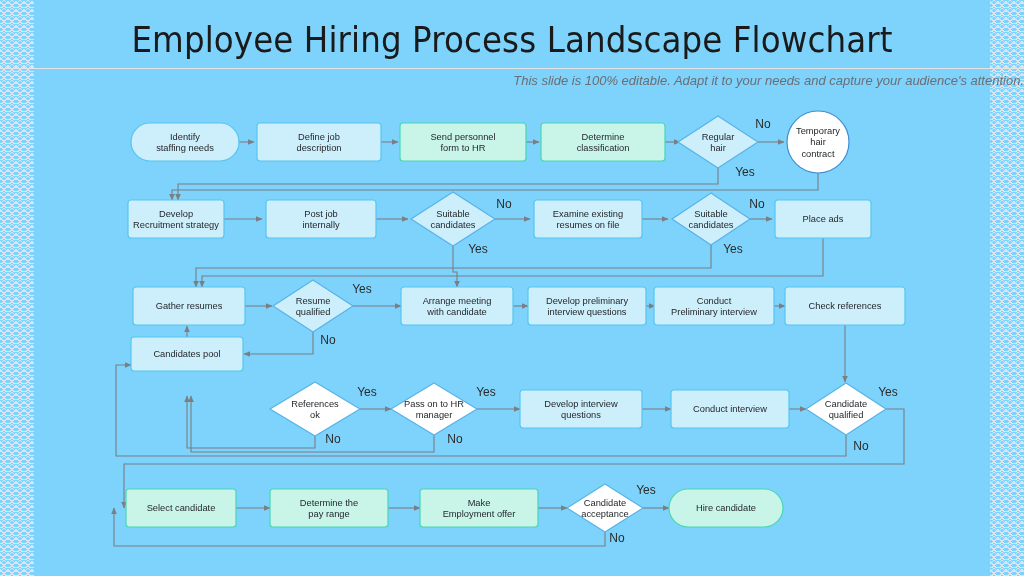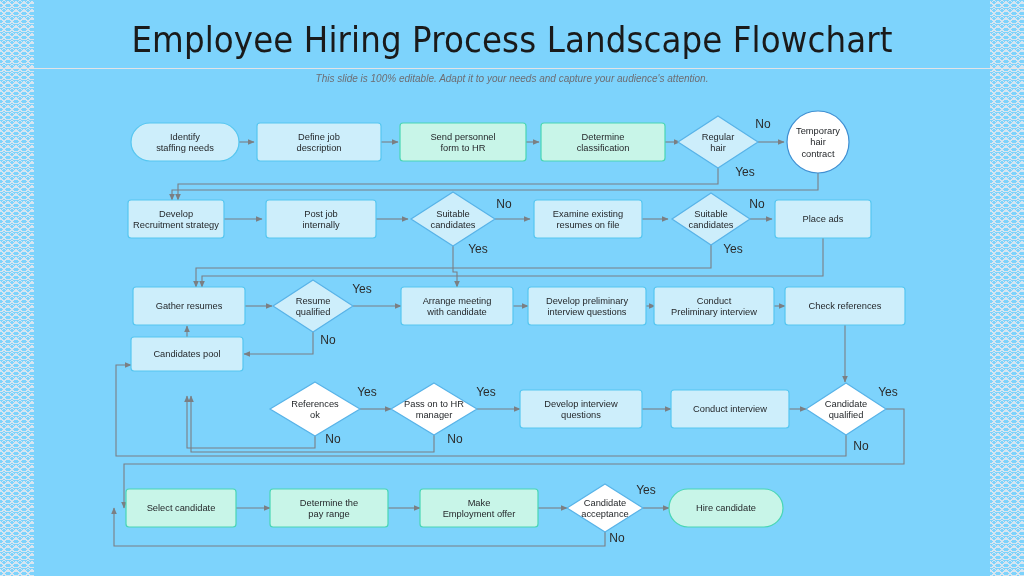--- a/index.html
+++ b/index.html
@@ -44,22 +44,22 @@
     font-size: 35px;
     font-weight: 400;
     letter-spacing: .1px;
     color: #1a1a1a;
     font-family: "DejaVu Sans", sans-serif;
     transform: scaleX(.93);
   }
   #subtitle {
     position: absolute;
     top: 73px; left: 0; right: 0;
-    text-align: center;
-    font-size: 10px;
+    text-align: right;
+    font-size: 13px;
     font-style: italic;
     color: #6d6d72;
     font-family: "Liberation Sans", sans-serif;
   }
 
   svg#chart {
     position: absolute;
     left: 0; top: 0;
     width: 1024px; height: 576px;
   }

